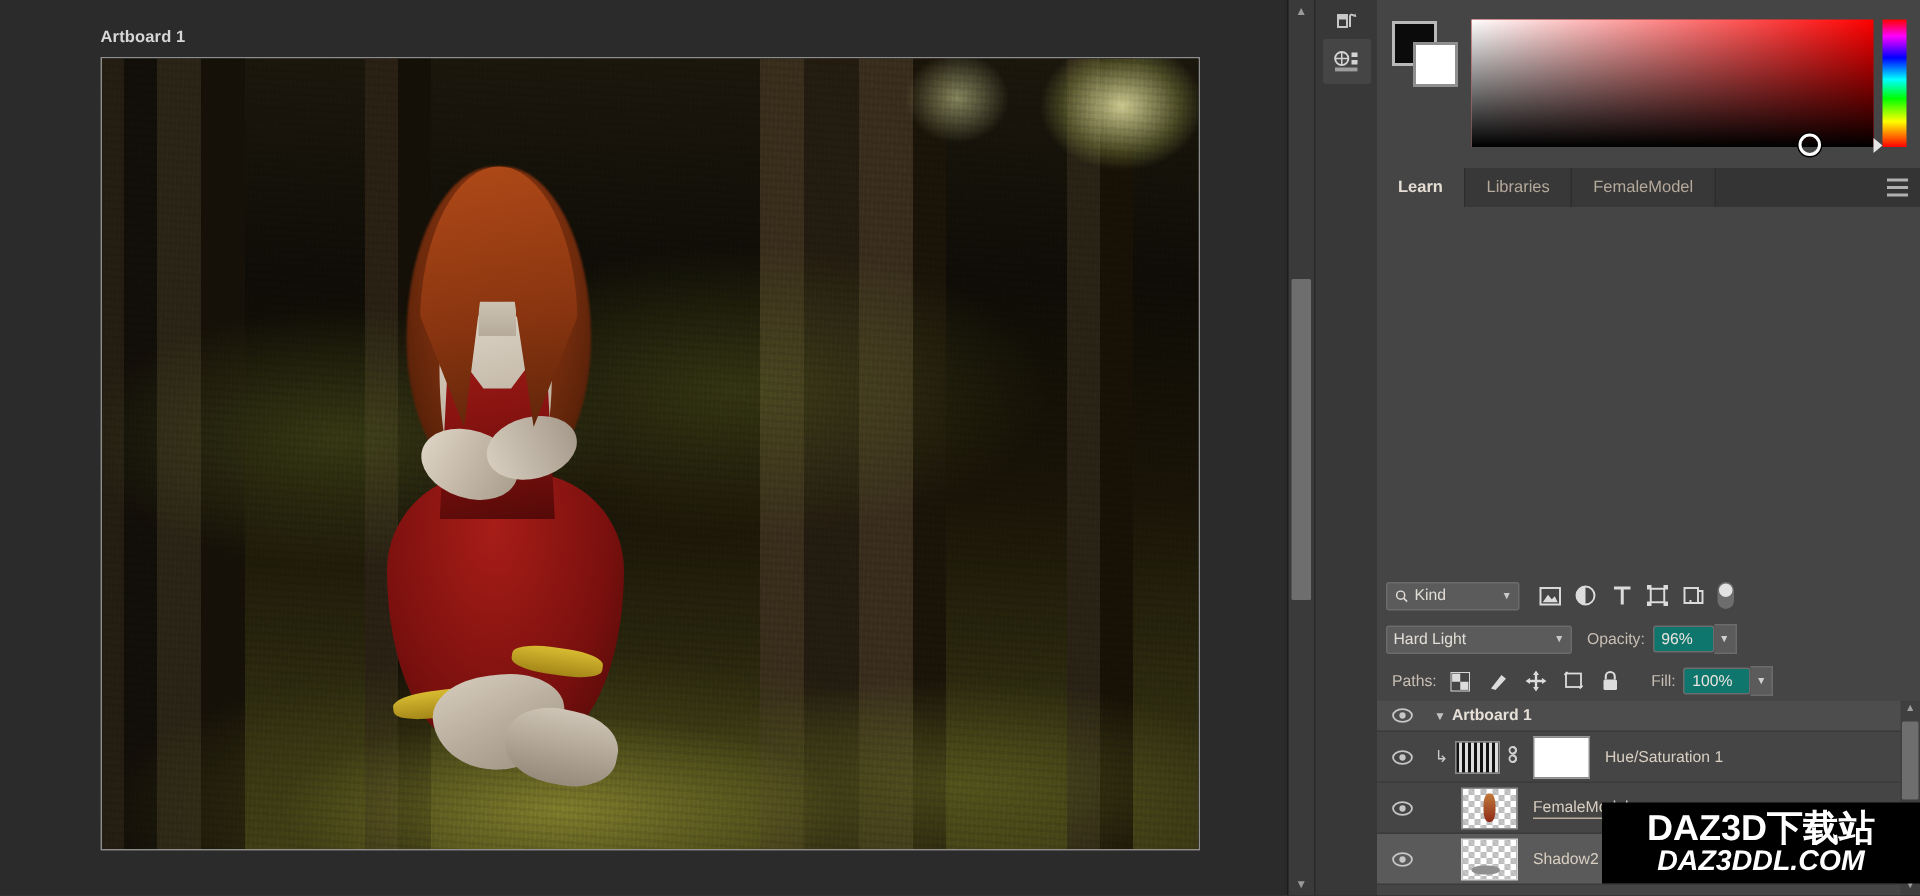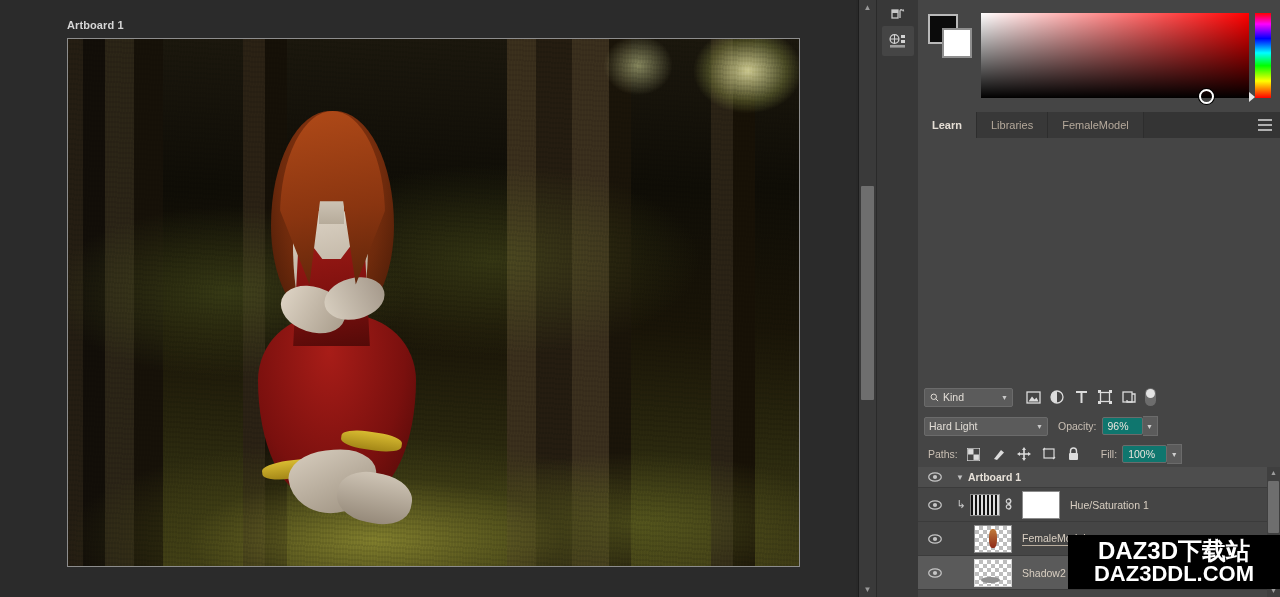--- a/index.html
+++ b/index.html
@@ -277,21 +277,21 @@
     position:absolute; left:1068px; top:535px;
     width:212px; height:54px; background:#000;
     display:flex; flex-direction:column; align-items:center; justify-content:center;
     line-height:1.0;
   }
   .wm-line {
     color:#fff; font-weight:bold; font-size:24px;
     letter-spacing:0px;
     text-shadow: -1.5px -1.5px 0 #000, 1.5px -1.5px 0 #000, -1.5px 1.5px 0 #000, 1.5px 1.5px 0 #000;
   }
-  #wm-line2 { font-size:22px; }
+  #wm-line2 { font-size:19px;font-style:italic; }
 </style>
 </head>
 <body>
 
 <div id="app">
 
   <div id="canvas-area">
     <div id="artboard-label">Artboard 1</div>
     <div id="artboard-frame">
       <div id="forest"></div>

